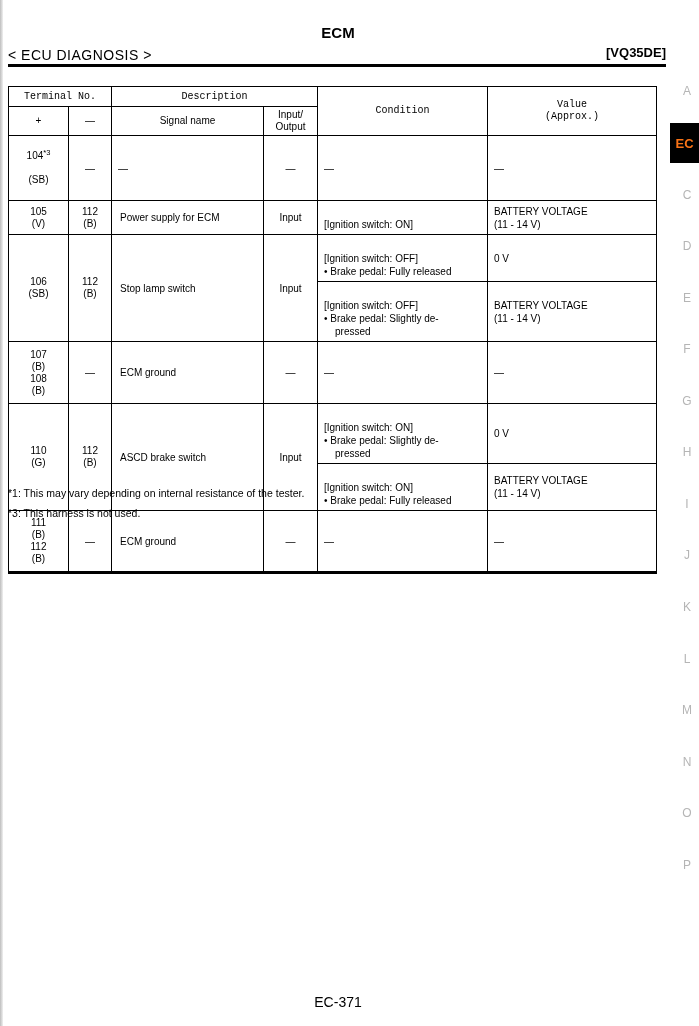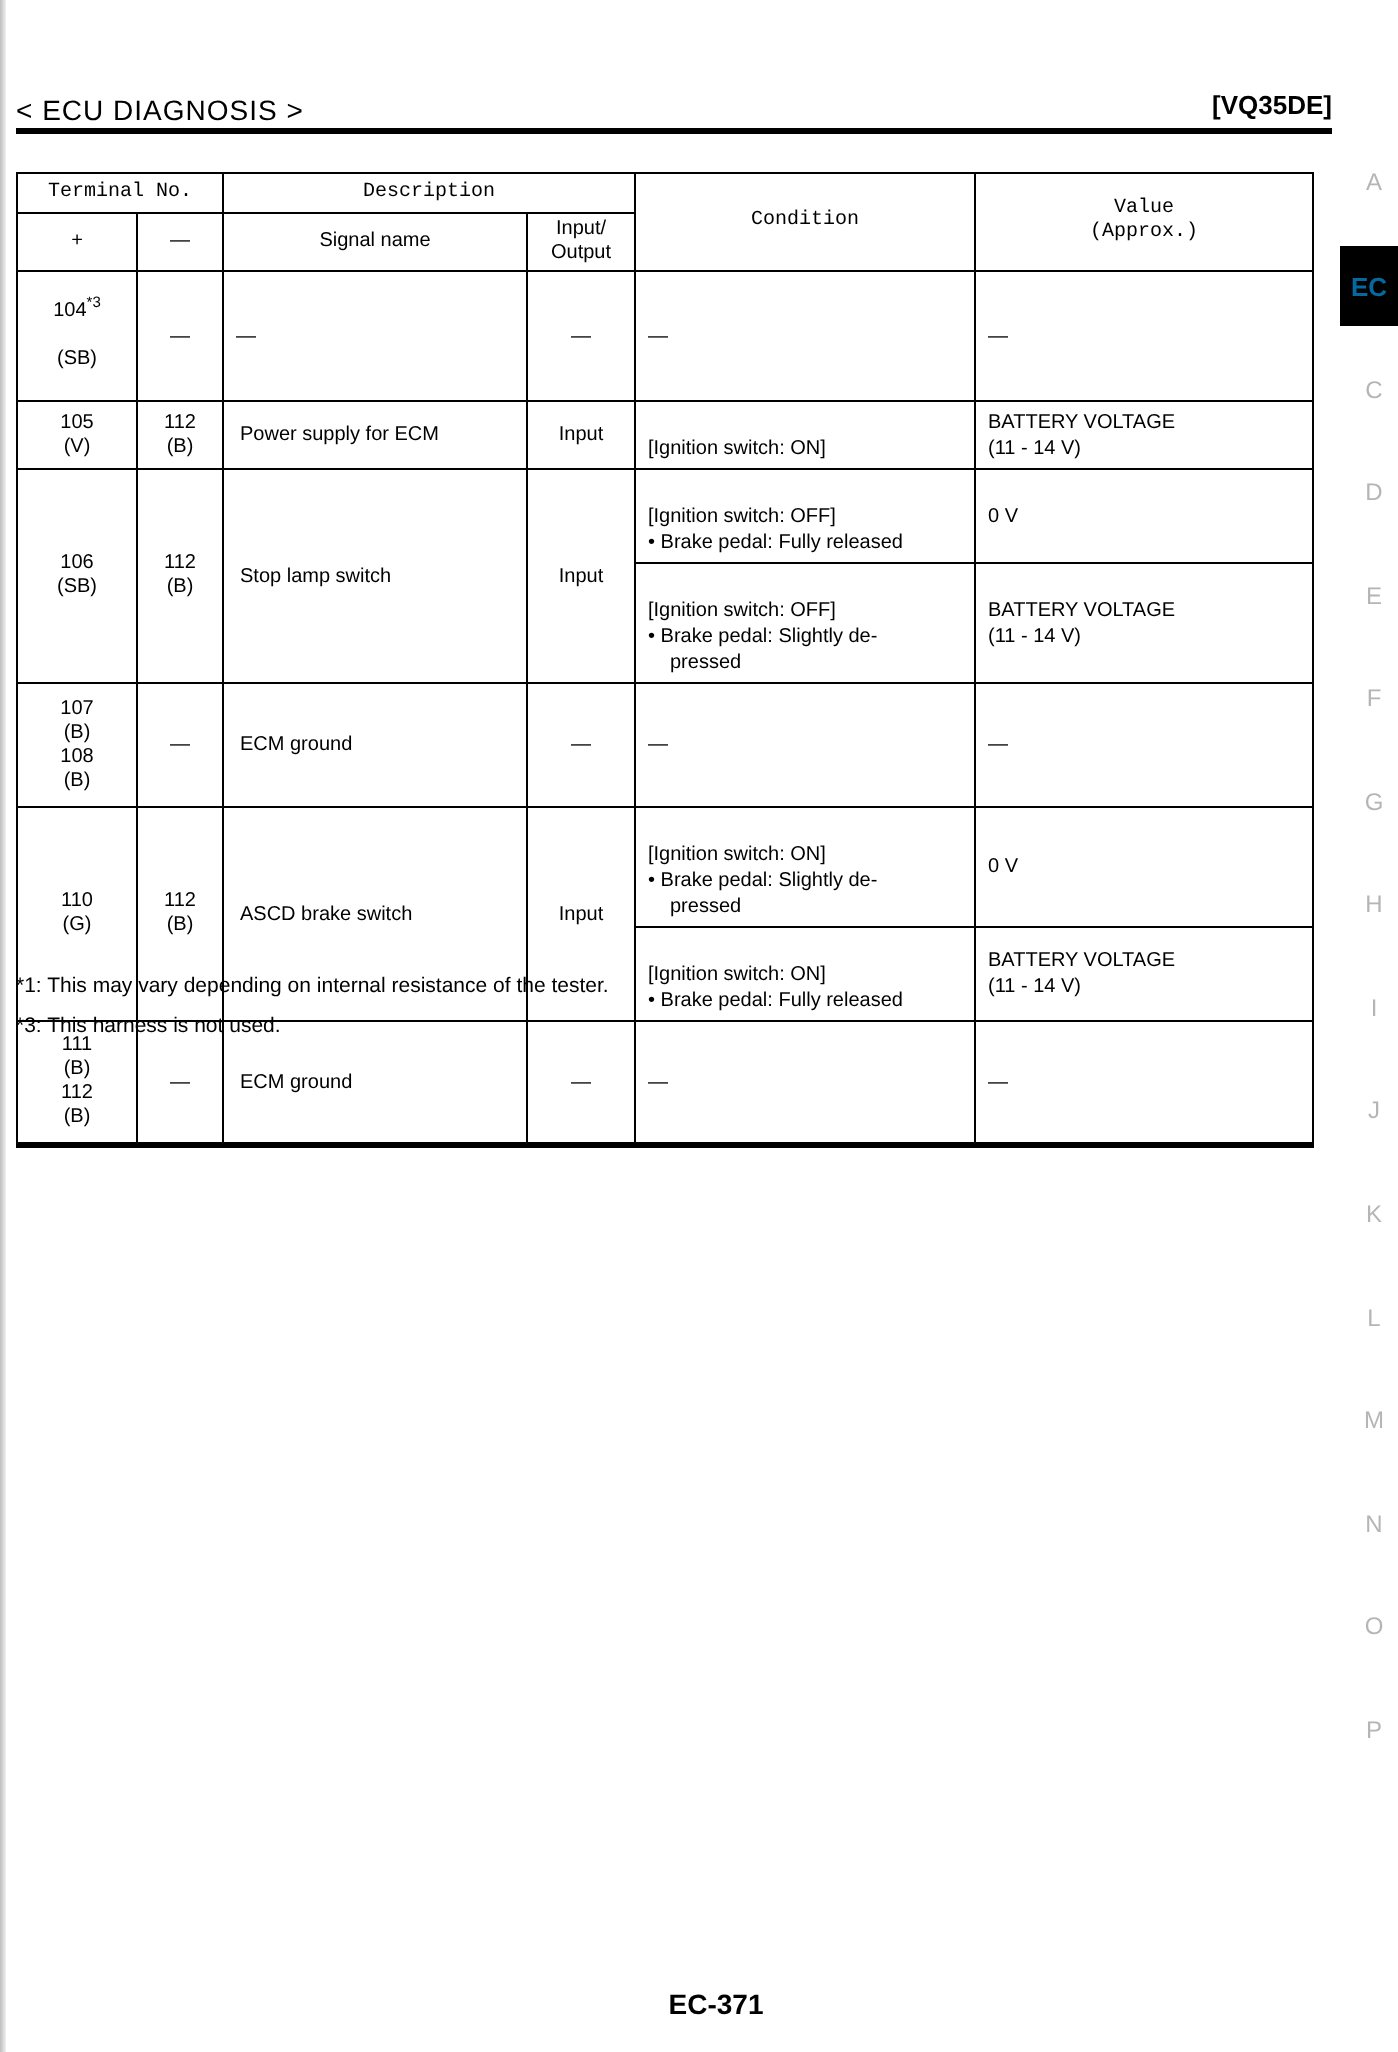--- a/index.html
+++ b/index.html
@@ -38,32 +38,33 @@
 
   
   .footnotes { position:absolute; top:486px; left:8px; width:652px; font-size:10.5px; }
   .footnotes div { height:20px; line-height:14px; }
   a.doc-link { color:#00b050; text-decoration:underline; cursor:pointer; }
 
   
   .margin-letter { position:absolute; left:678px; width:18px; text-align:center;
     font-size:12px; color:#b5b5b5; }
   .ec-tab { position:absolute; left:670px; top:123px; width:29px; height:40px; background:#000;
-    color:#0369a1; font-size:13px; font-weight:bold; display:flex; align-items:center; justify-content:center; }
+    color:#f97316; font-size:13px; font-weight:bold; display:flex; align-items:center; justify-content:center; }
 
   
   .page-number { position:absolute; top:994px; left:0; width:676px; text-align:center;
-    font-size:14px; font-weight:bold;margin-left:20px; }
+    font-size:14px; font-weight:normal; }
 </style>
 </head>
 <body>
 
 <div class="page">
   <div class="scan-edge"></div>
 
+  <div class="doc-title">ECM</div>
   <div class="section-label">&lt; ECU DIAGNOSIS &gt;</div>
   <div class="model-code">[VQ35DE]</div>
   <div class="header-rule"></div>
 
   <div class="tbl-wrap">
     <table>
       <colgroup>
         <col style="width:60px">
           <col style="width:43px">
           <col style="width:152px">

